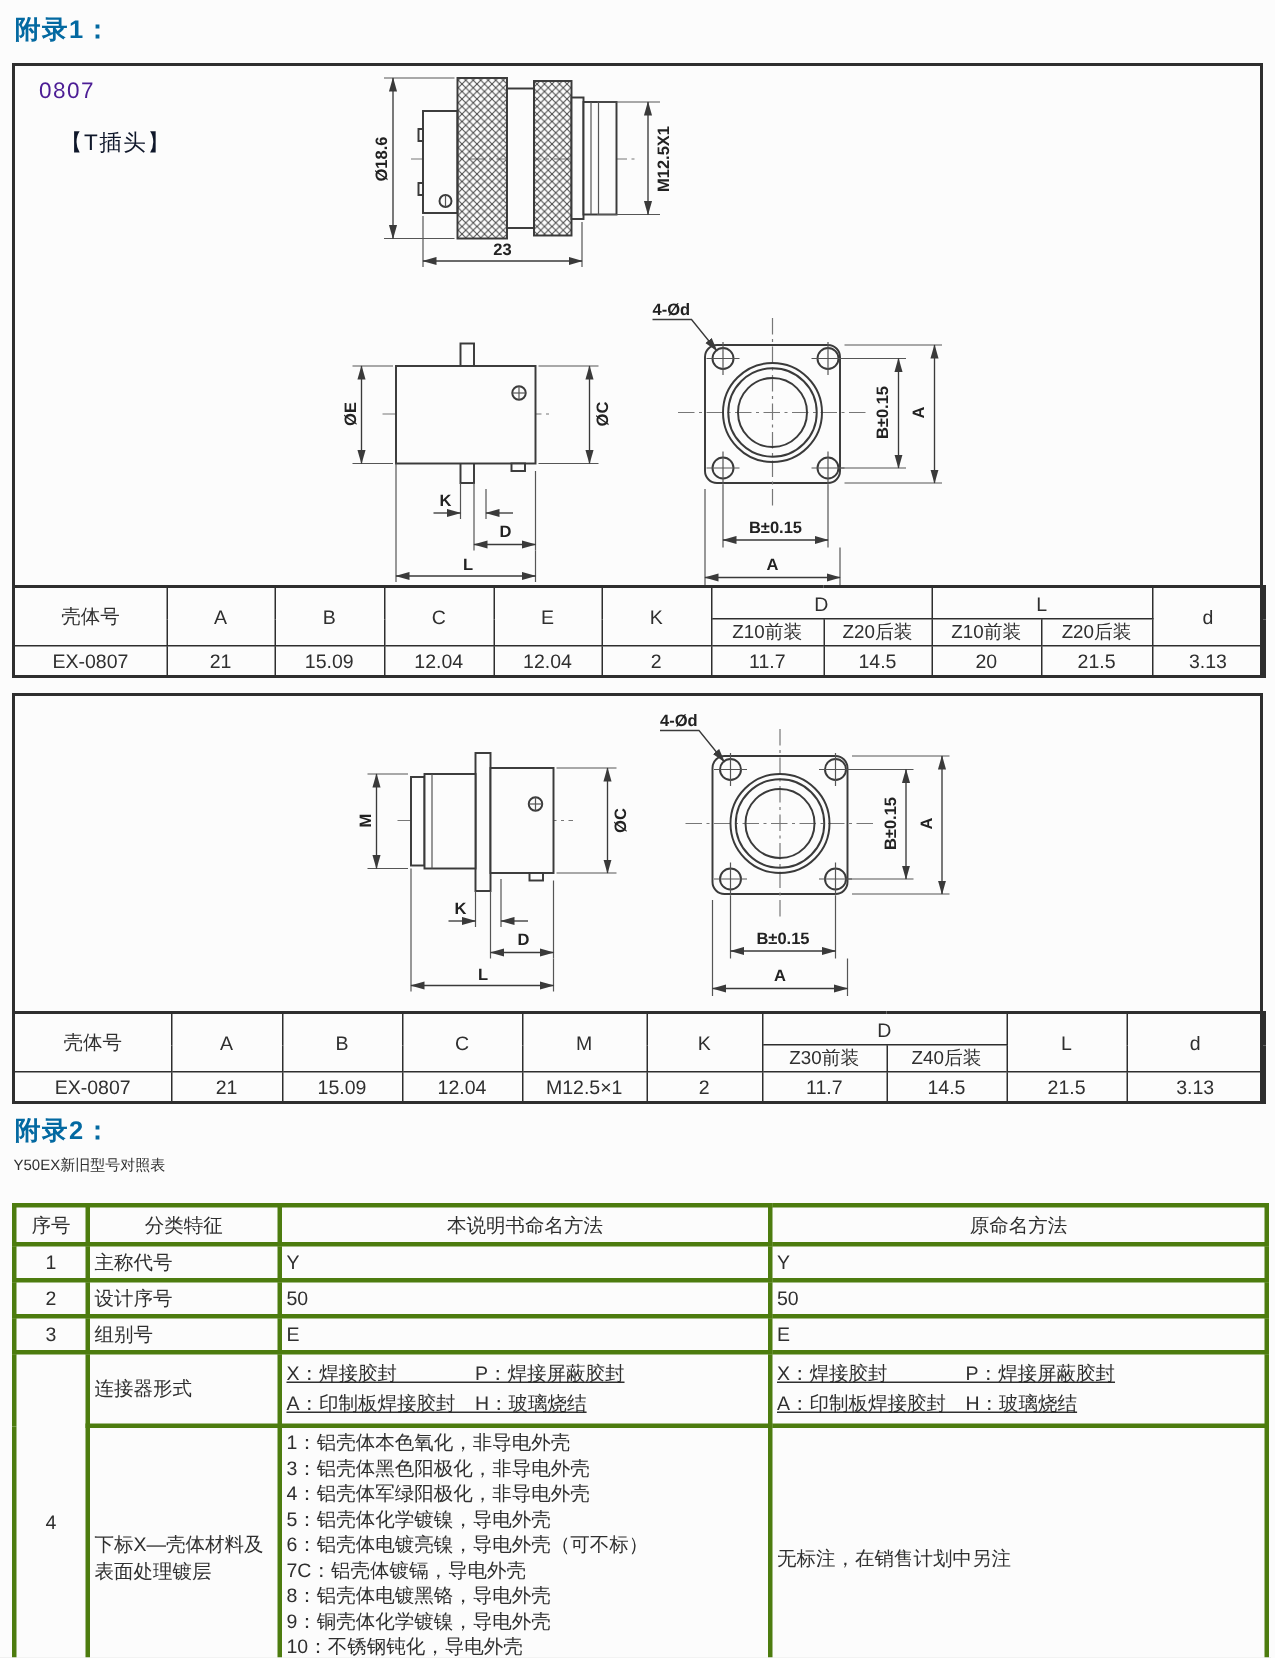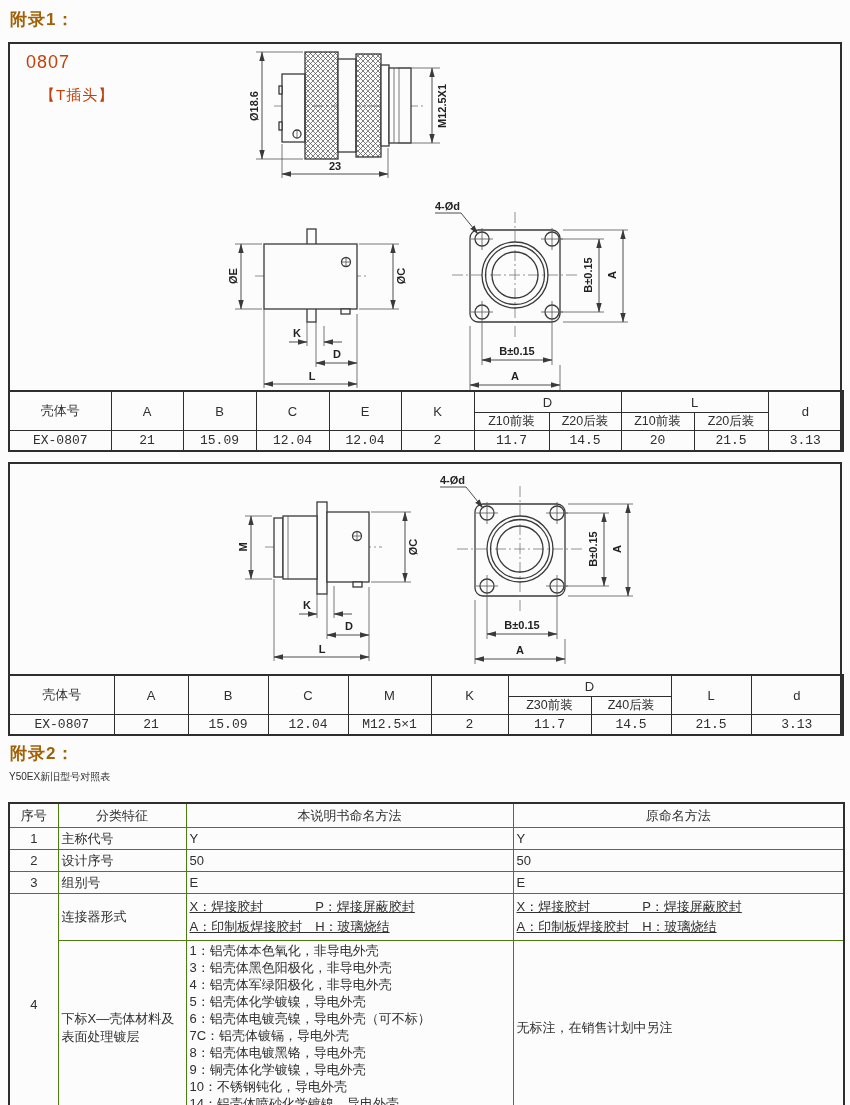--- a/index.html
+++ b/index.html
@@ -1,44 +1,44 @@
 <!DOCTYPE html>
 <html><head>
 <meta charset="utf-8">
 <style>
   html,body{margin:0;padding:0;background:#e8e8e8;}
   .page{
     position:relative;width:850px;height:1105px;background:#fcfcfc;
     font-family:"Liberation Sans",sans-serif;color:#2f2f2f;overflow:hidden;
   }
-  .h-title{position:absolute;left:10px;font-size:17px;font-weight:700;color:#a16207;letter-spacing:1px;}
+  .h-title{position:absolute;left:10px;font-size:17px;font-weight:700;color:#0369a1;letter-spacing:1px;}
   .subtitle{position:absolute;left:9px;font-size:10px;color:#2f2f2f;}
   .outer-box{position:absolute;left:8px;width:830px;border:2px solid #2e2e2e;background:#fcfcfc;}
-  .code-label{position:absolute;left:16px;top:8px;font-size:18px;color:#c2410c;letter-spacing:1px;}
-  .bracket-label{position:absolute;font-size:15px;color:#c2410c;letter-spacing:1px;}
+  .code-label{position:absolute;left:16px;top:8px;font-size:15px;color:#4c1d95;letter-spacing:1px;}
+  .bracket-label{position:absolute;font-size:15px;color:#0f172a;letter-spacing:1px;}
   svg{position:absolute;overflow:visible;}
   .ol{stroke:#3a3a3a;stroke-width:1.3;fill:none;}
   .olf{stroke:#3a3a3a;stroke-width:1.3;fill:#fcfcfc;}
   .knl{stroke:#3a3a3a;stroke-width:1.3;fill:url(#knurl);}
   .thin{stroke:#555;stroke-width:0.8;fill:none;}
   .dim{stroke:#3a3a3a;stroke-width:0.9;fill:none;}
   .cl{stroke:#777;stroke-width:0.8;fill:none;stroke-dasharray:11 3 2 3;}
   text.dt{font-family:"Liberation Sans",sans-serif;font-size:11px;font-weight:700;fill:#222;}
   
   table.dim-table{position:absolute;left:-2px;bottom:-2px;width:calc(100% + 4px);
     border-collapse:collapse;table-layout:fixed;border:2px solid #2e2e2e;font-size:13px;}
   table.dim-table th,table.dim-table td{border:1px solid #2e2e2e;text-align:center;
     font-weight:400;padding:0;color:#2f2f2f;}
   tr.t-r1 th{height:20px;}
   tr.t-r2 th{height:16px;font-size:12.5px;}
-  tr.t-r3 td{height:19px;font-family:Liberation Mono, monospace;}
+  tr.t-r3 td{height:19px;}
   
   table.cmp-table{position:absolute;left:8px;top:802px;width:835px;border-collapse:collapse;
     table-layout:fixed;border:2px solid #2e2e2e;font-size:13px;background:#fcfcfc;}
-  table.cmp-table th,table.cmp-table td{border:1px solid #4d7c0f;color:#2f2f2f;
+  table.cmp-table th,table.cmp-table td{border:3px solid #4d7c0f;color:#2f2f2f;
     font-weight:400;padding:1px 3px;vertical-align:middle;}
   table.cmp-table th{height:21px;text-align:center;}
   tr.c-row td{height:19px;}
   td.c-no{text-align:center;}
   td.c-feature{text-align:left;}
   td.c-val{text-align:left;vertical-align:top;padding-left:4px;}
   td.pre{white-space:pre-wrap;line-height:20px;text-decoration:underline;}
   td.pre-list{white-space:pre-wrap;line-height:16.9px;vertical-align:top;}
   td.c-old-note{text-align:left;padding-left:6px;}
 </style>

